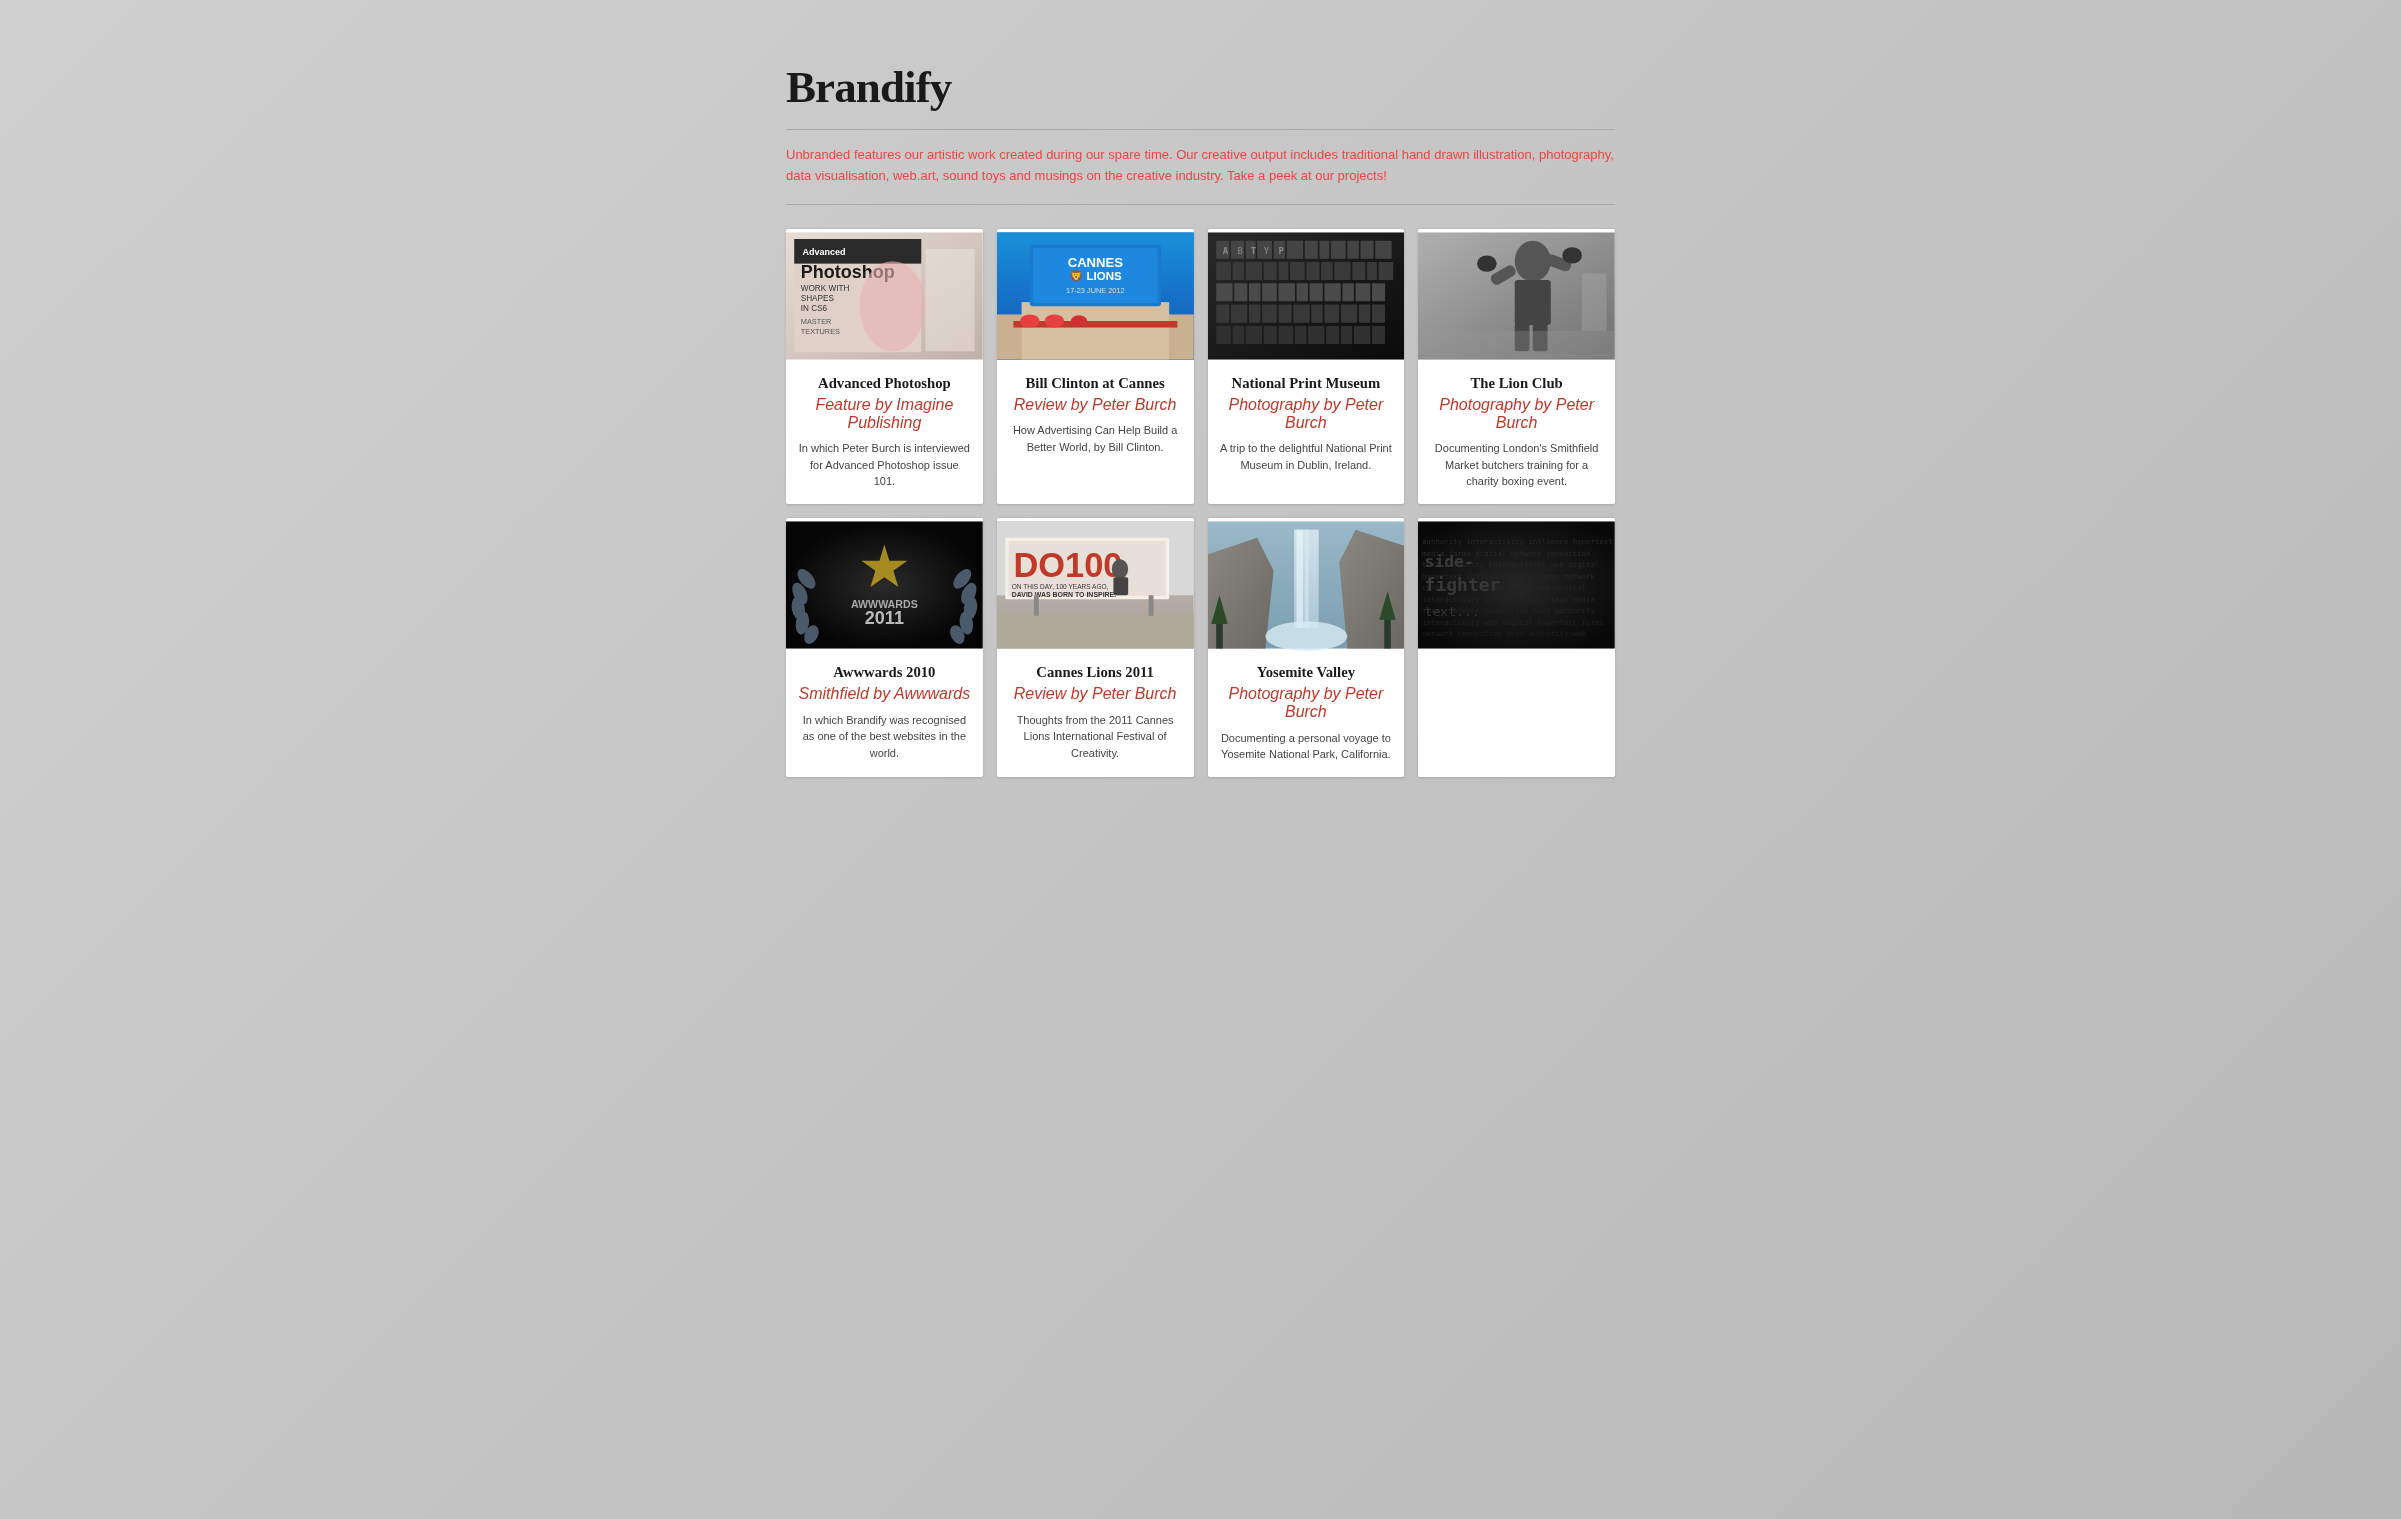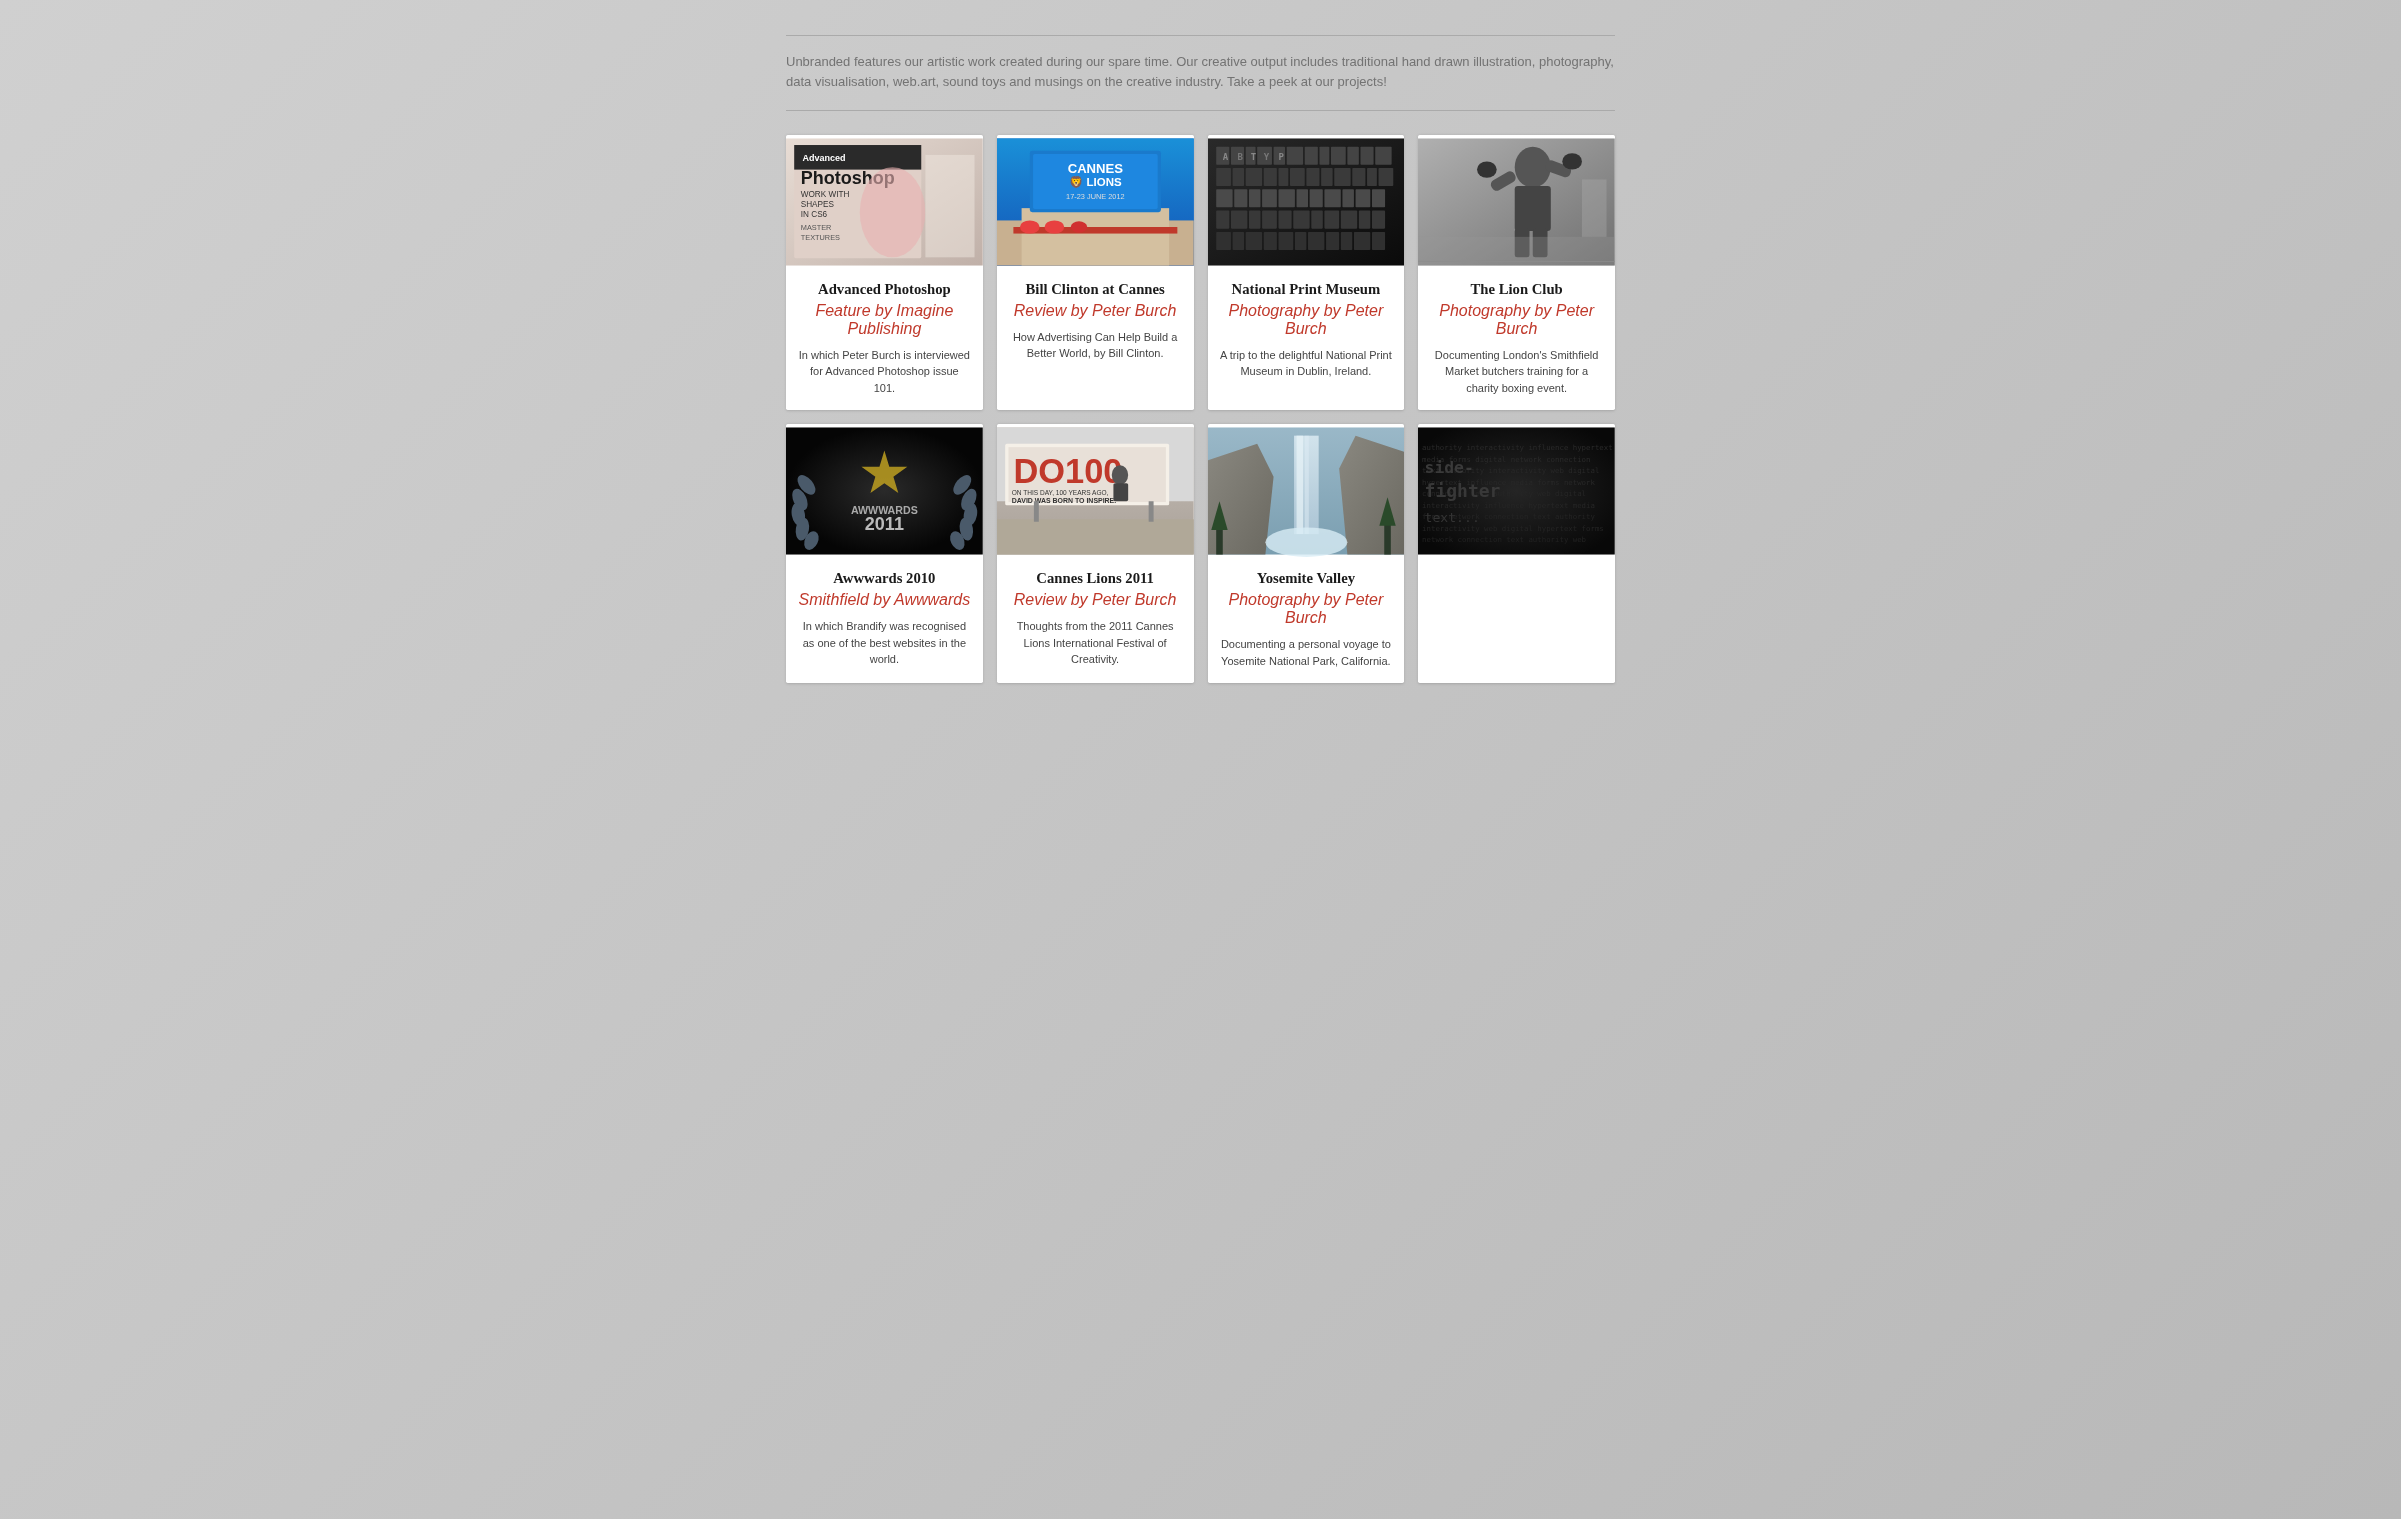--- a/index.html
+++ b/index.html
@@ -29,21 +29,21 @@
     }
 
     .divider {
       border: none;
       border-top: 0.9px solid #aaa;
       margin-bottom: 15.5px;
     }
 
     .intro-text {
       font-size: 13px;
-      color: #737373;
+      color: #ef4444;
       line-height: 1.6;
       margin-bottom: 17px;
       font-family: Arial, Helvetica, sans-serif;
     }
 
     .divider2 {
       border: none;
       border-top: 0.9px solid #aaa;
       margin-bottom: 24px;
     }
@@ -96,20 +96,21 @@
       width: 100%;
       height: 134px;
       overflow: hidden;
       position: relative;
     }
   </style>
 </head>
 <body>
 
 <div class="page-wrapper">
+  <h1 class="page-title">Brandify</h1>
   <hr class="divider">
   <p class="intro-text">Unbranded features our artistic work created during our spare time. Our creative output includes traditional hand drawn illustration, photography, data visualisation, web.art, sound toys and musings on the creative industry. Take a peek at our projects!</p>
   <hr class="divider2">
 
   <div class="grid">
 
     <div class="card">
       <div class="card-image-container">
         <svg width="100%" height="134" viewBox="0 0 240 155" xmlns="http://www.w3.org/2000/svg">
           <defs>

